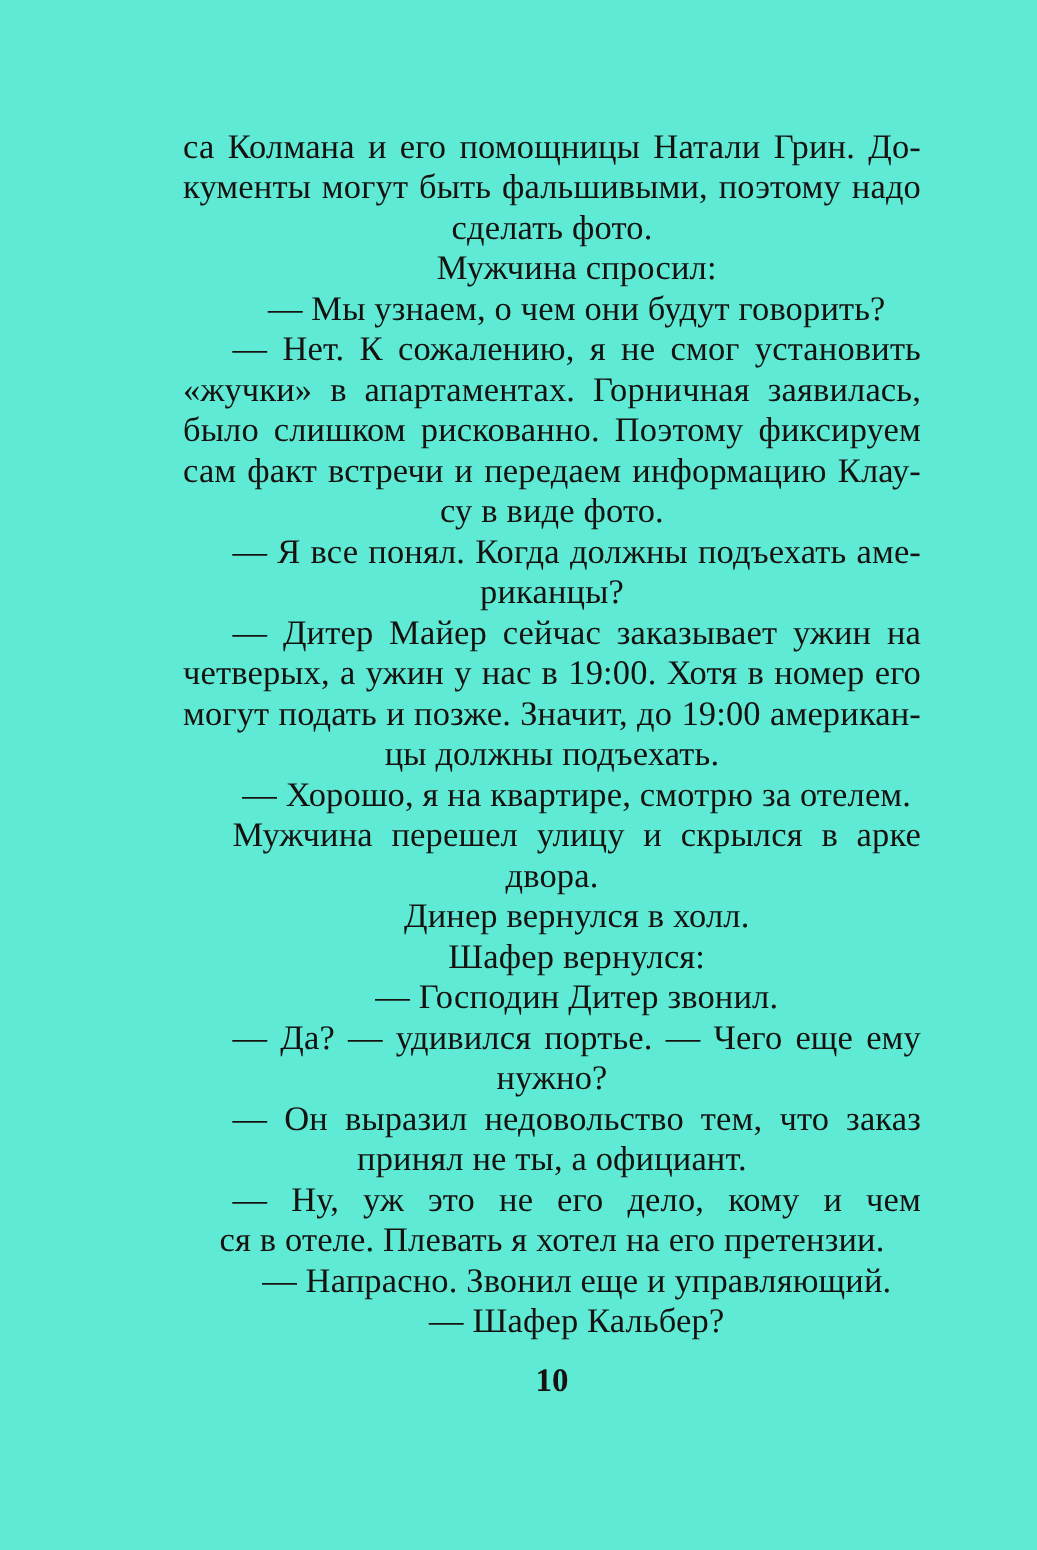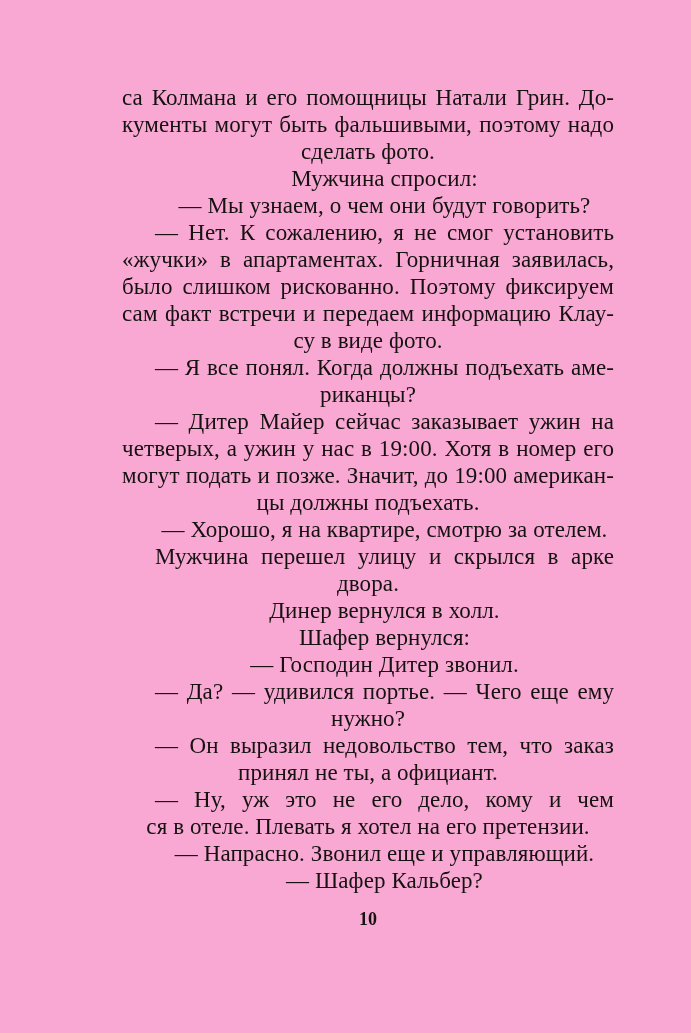--- a/index.html
+++ b/index.html
@@ -4,21 +4,21 @@
 <style>
   html, body {
     margin: 0;
     padding: 0;
     background: #ffffff;
   }
   .page {
     position: relative;
     width: 691px;
     height: 1033px;
-    background: #f9a8d4;
+    background: #5eead4;
     overflow: hidden;
     font-family: "Liberation Serif", "DejaVu Serif", serif;
     color: #151210;
   }
   .text-block {
     position: absolute;
     left: 122px;
     top: 84px;
     width: 492px;
   }
@@ -37,21 +37,21 @@
   .line.justify {
     text-align: justify;
     text-align-last: justify;
   }
   .page-number {
     position: absolute;
     left: 122px;
     top: 906px;
     width: 492px;
     text-align: center;
-    font-size: 18px;
+    font-size: 22px;
     line-height: 27px;
     font-weight: bold;
     color: #151210;
   }
 </style>
 </head>
 <body>
 
 <div class="page">
   <div class="text-block" id="text-block">

